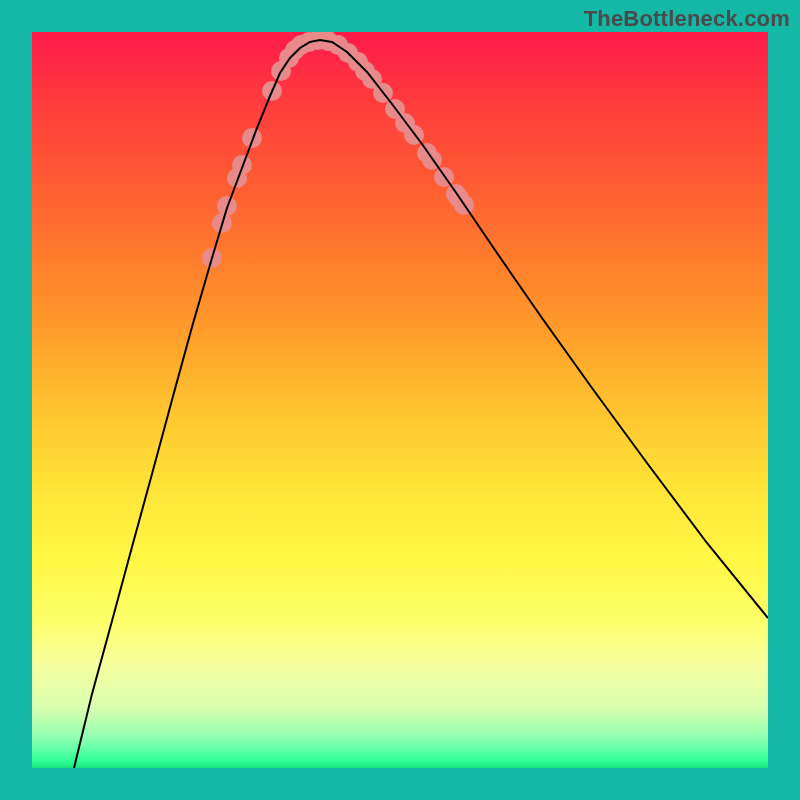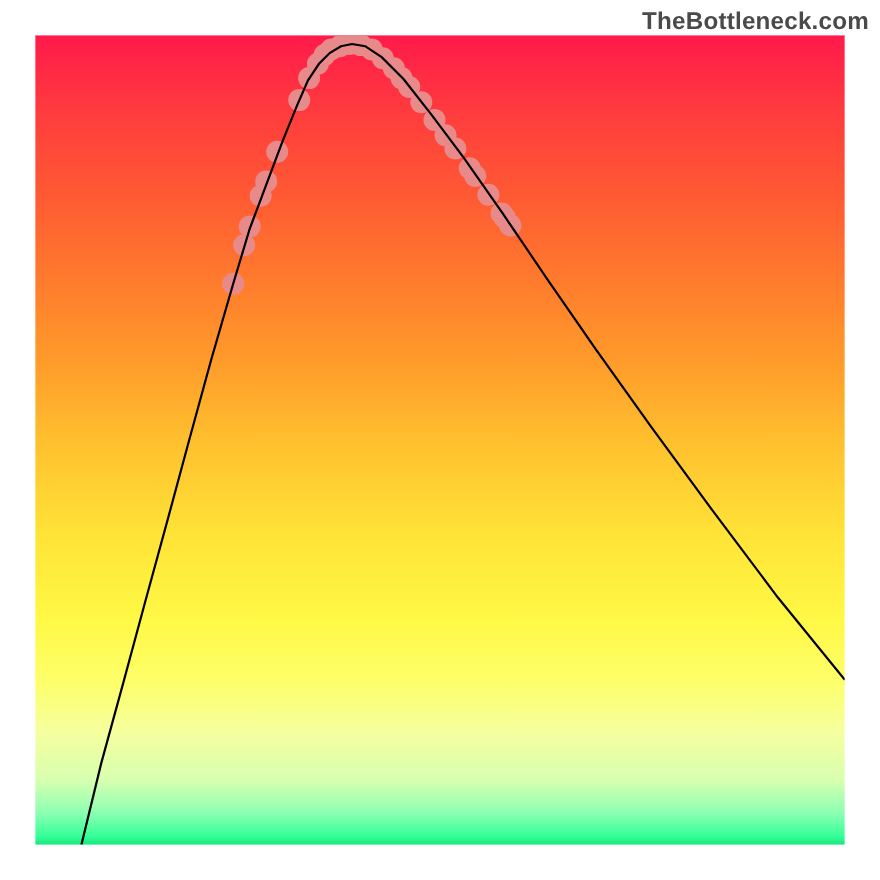--- a/index.html
+++ b/index.html
@@ -10,21 +10,21 @@
     overflow: hidden;
     background: #000;
     font-family: Arial, Helvetica, sans-serif;
   }
   .frame {
     position: absolute;
     top: 0;
     left: 0;
     width: 800px;
     height: 800px;
-    background: #ffffff;
+    background: #14b8a6;
   }
   .plot {
     position: absolute;
     top: 32px;
     left: 32px;
     width: 736px;
     height: 736px;
     overflow: hidden;
   }
   .gradient {

